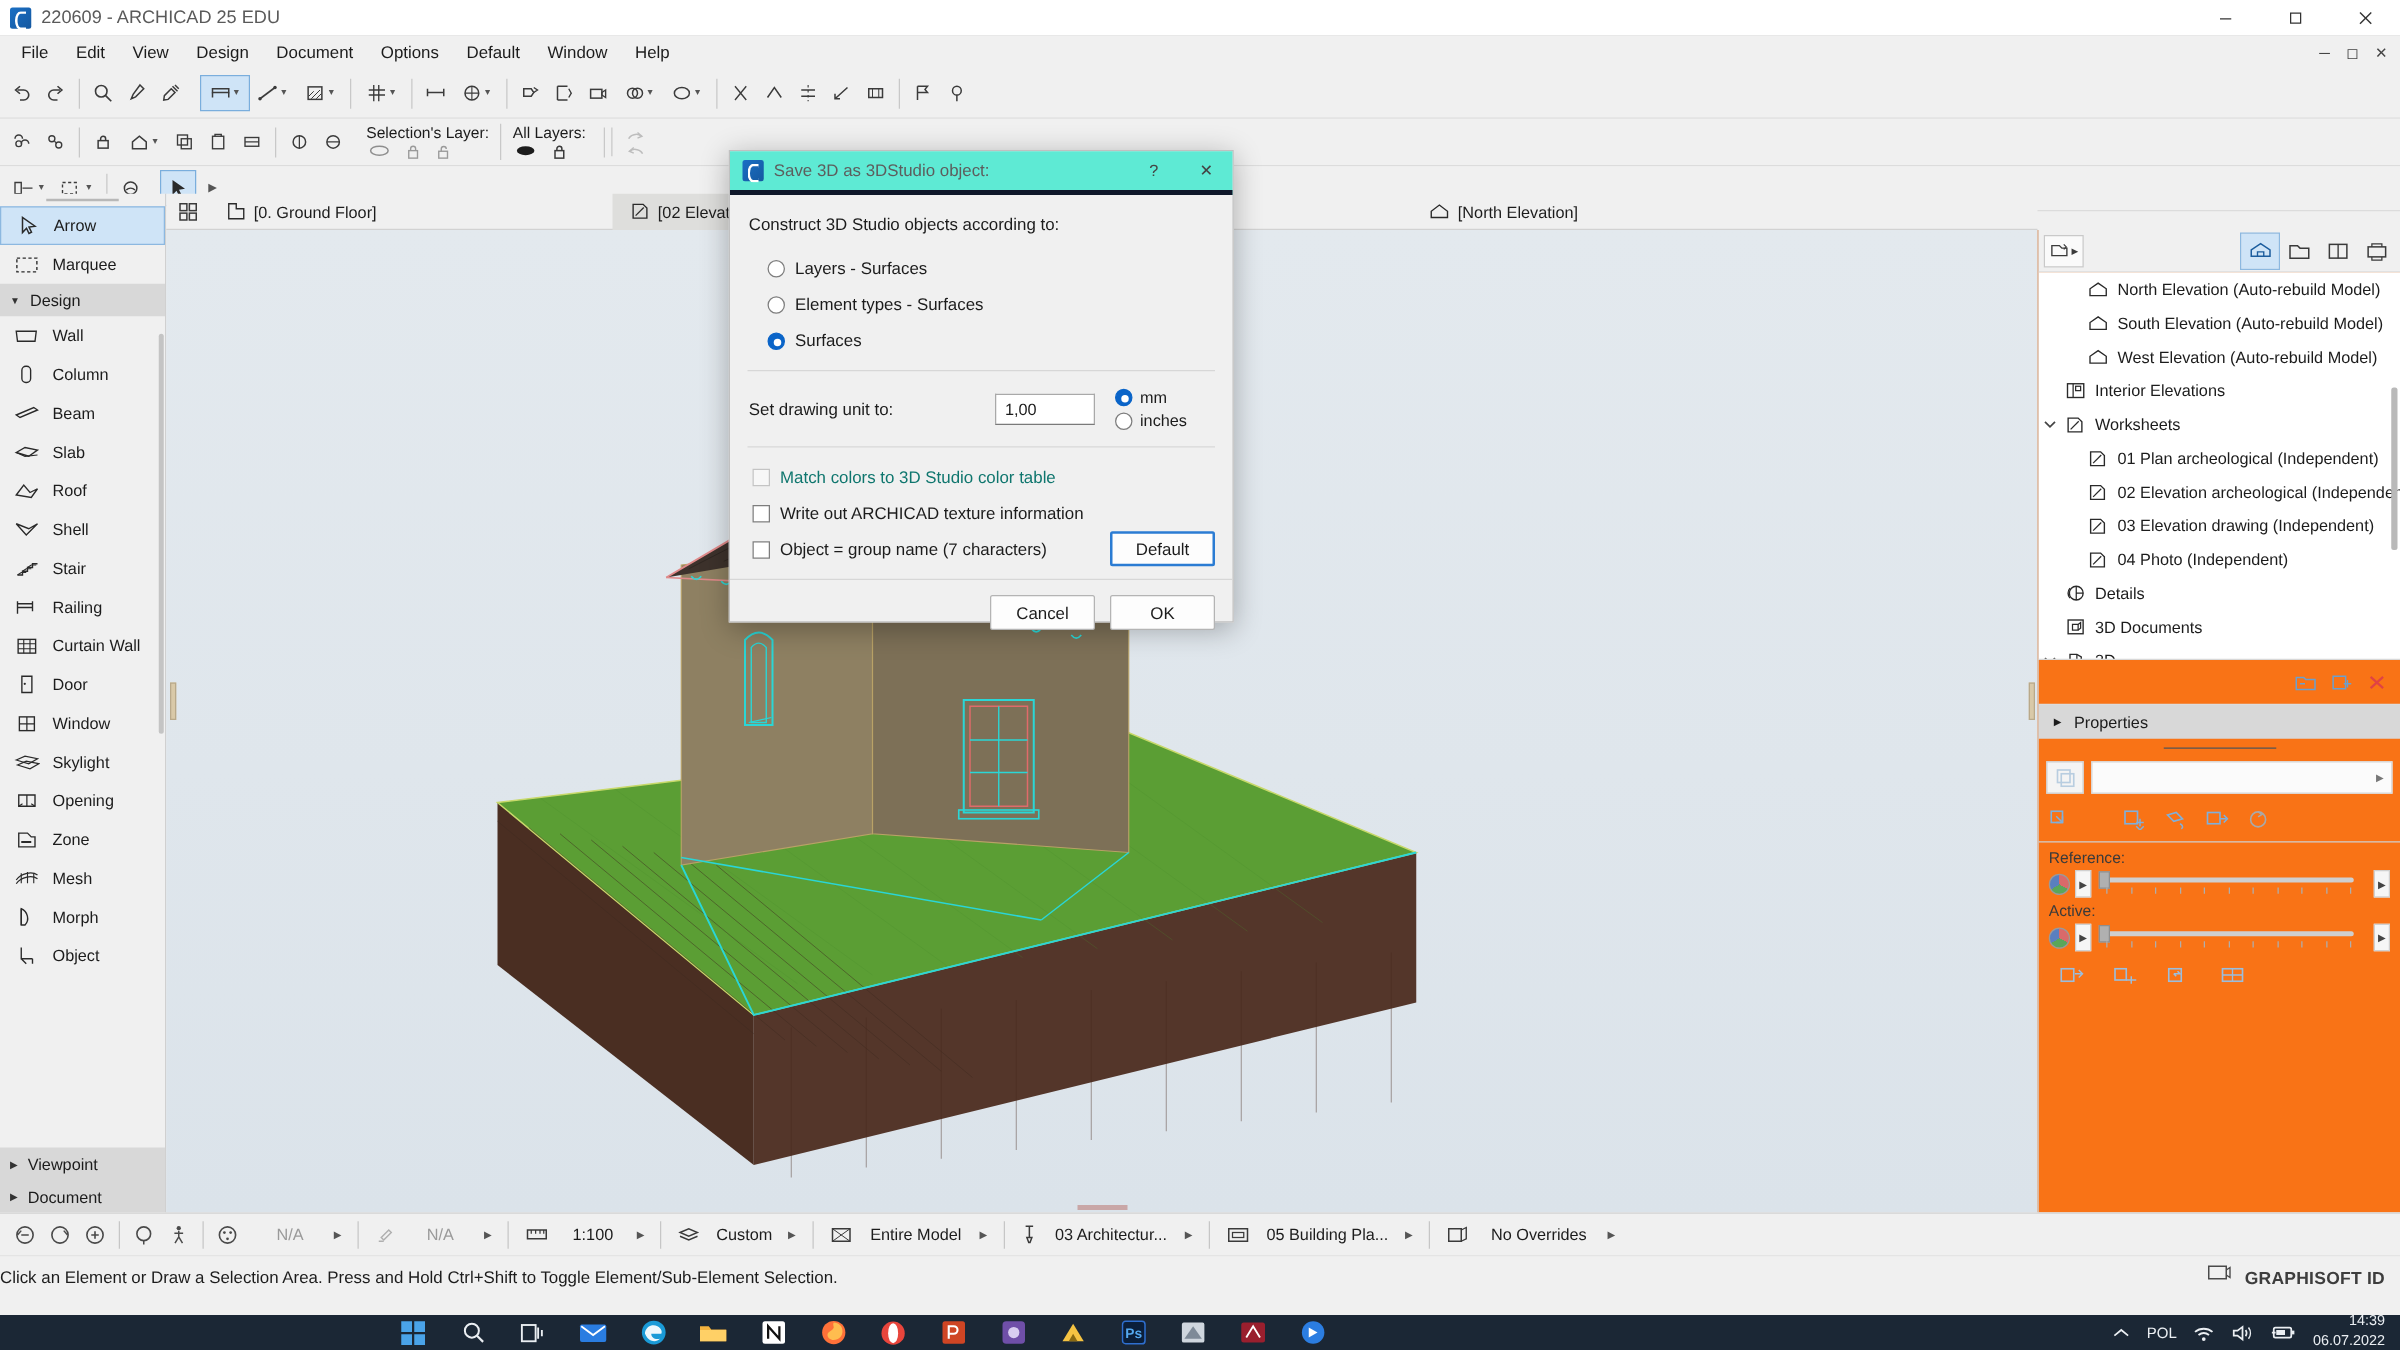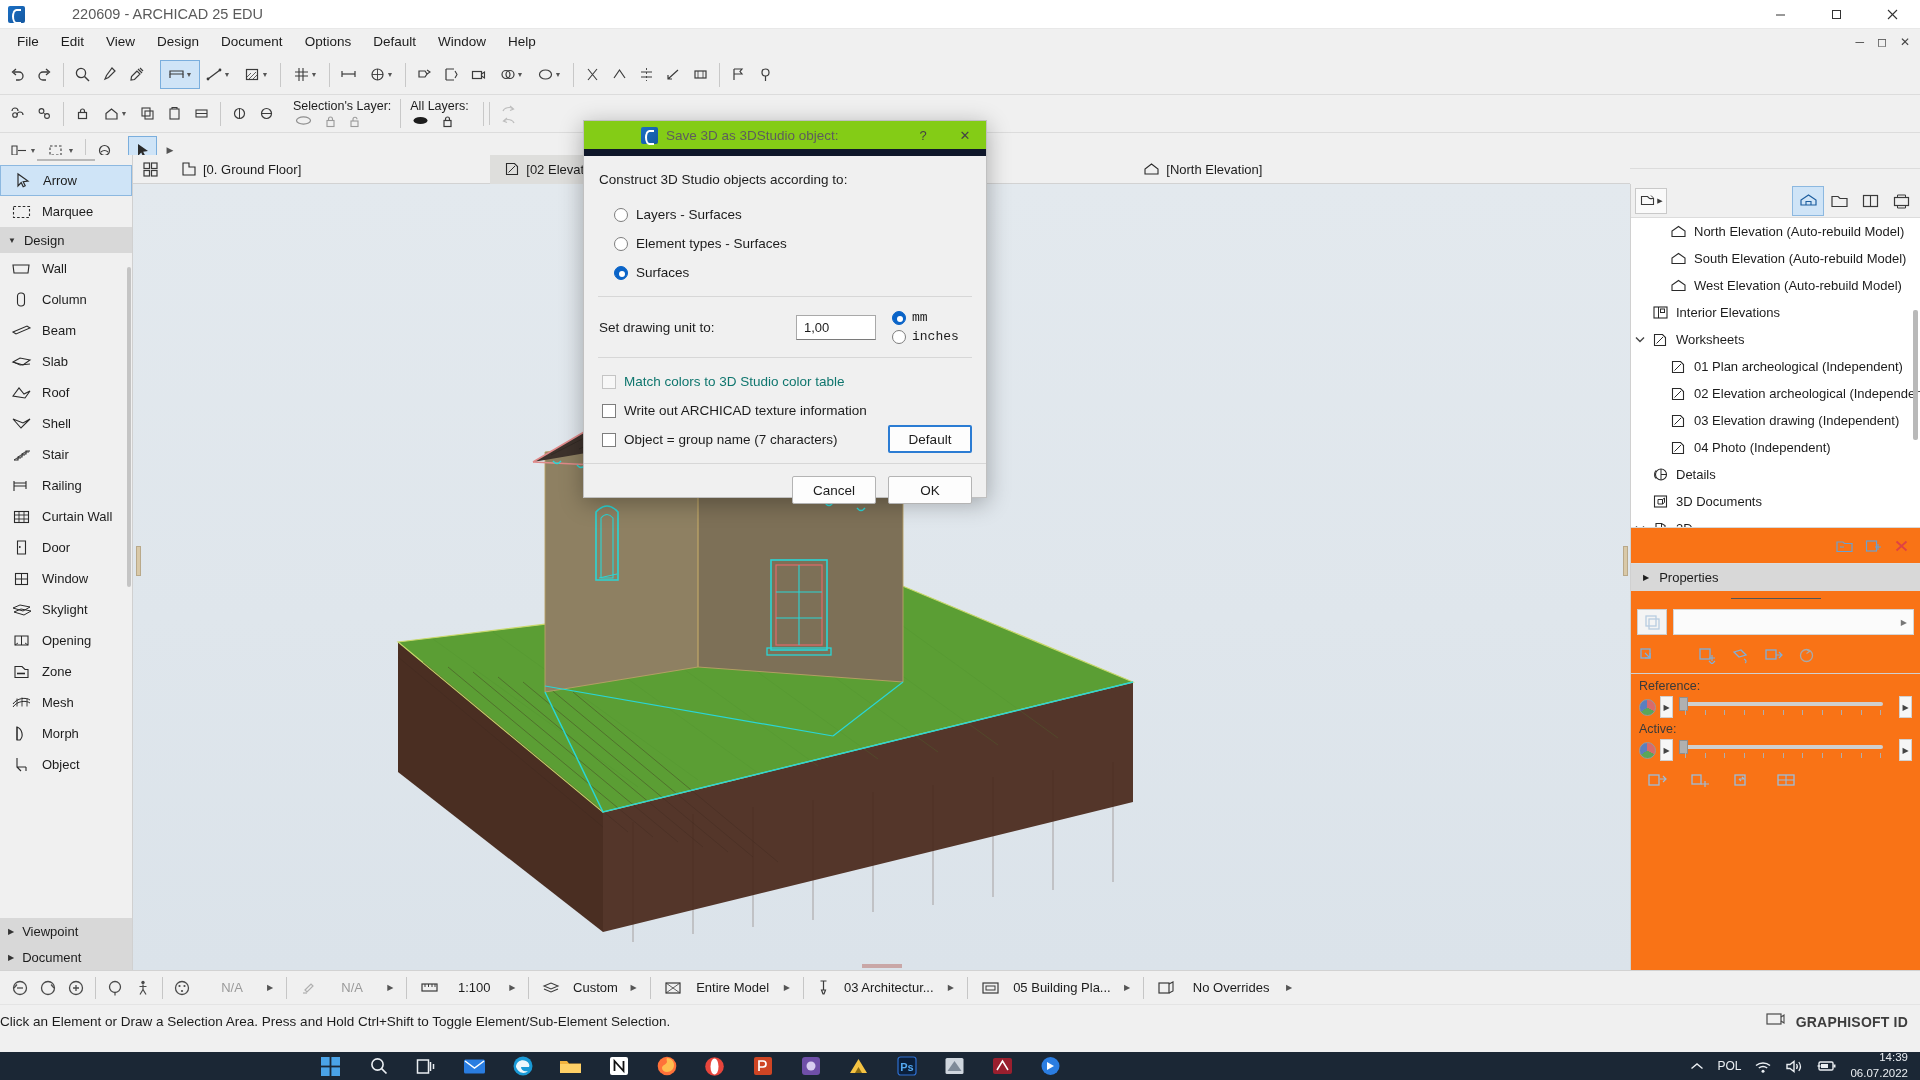--- a/index.html
+++ b/index.html
@@ -7,21 +7,20 @@
     width: 1920px; height: 1080px;
     font-family: "Liberation Sans", sans-serif;
     overflow: hidden; background: #f0f0f0;
   }
   #app { position: relative; width: 1920px; height: 1080px; }
 
   
   .titlebar {
     height: 29px; background: #ffffff; display: flex; align-items: center;
     border-bottom: 1px solid #e8e8e8;
-    gap: 39px;
   }
   .tb-icon {
     width: 17px; height: 17px; margin-left: 8px; margin-right: 8px;
     background: linear-gradient(135deg,#1a6fc4,#1558a0);
     border-radius: 2px; position: relative; flex: none;
   }
   .tb-icon::after {
     content: ""; position: absolute; left: 4px; top: 3px;
     width: 7px; height: 11px;
     border: 2px solid #fff; border-radius: 50% 0 0 50%;
@@ -286,23 +285,22 @@
   .tray .pol { font-size: 12px; color: #eaeef2; }
   .clock { color: #eaeef2; font-size: 11.5px; line-height: 1.35; text-align: right; }
 
   
   .dlg-shadow {
     position: absolute; left: 583px; top: 120px; width: 404px; height: 378px;
     box-shadow: 0 5px 22px rgba(0,0,0,.30); background: #f0f0f0;
     border: 1px solid #c0c0c0;
   }
   .dlg-title {
-    height: 35px; background: #84cc16; display: flex; align-items: center;
-    border-bottom: 7px solid #0f172a;
-    padding-left: 47px;
+    height: 35px; background: #5eead4; display: flex; align-items: center;
+    border-bottom: 4px solid #0f172a;
   }
   .dlg-title .ic {
     width: 17px; height: 17px; margin: 0 8px 0 10px; flex: none;
     background: linear-gradient(135deg,#1a6fc4,#1558a0); border-radius: 2px;
     position: relative;
   }
   .dlg-title .ic::after {
     content: ""; position: absolute; left: 4px; top: 3px; width: 7px; height: 11px;
     border: 2px solid #fff; border-right: none; border-radius: 50% 0 0 50%;
   }
@@ -331,21 +329,21 @@
   .unit-row { display: flex; align-items: center; height: 42px; }
   .unit-row .lb { font-size: 13.5px; color: #1c1c1c; padding-left: 1px; }
   .unit-input {
     margin-left: auto; width: 80px; height: 25px; background: #fff;
     border: 1px solid #a9a9a9; border-bottom-color: #7a7a7a;
     display: flex; align-items: center; padding-left: 7px;
     font-size: 13px; color: #1c1c1c;
   }
   .unit-radios { width: 96px; padding-left: 16px; }
   .unit-radios .r { display: flex; align-items: center; gap: 6px; height: 19px; }
-  .unit-radios .r .lb2 { font-size: 13px; color: #1c1c1c; font-family: Liberation Mono, monospace; }
+  .unit-radios .r .lb2 { font-size: 13px; color: #1c1c1c; }
   .chk-row { display: flex; align-items: center; gap: 8px; height: 29px; padding-left: 4px; }
   .chk {
     width: 14px; height: 14px; border: 1.4px solid #7d7d7d; background: #fff; flex: none;
   }
   .chk.dis { border-color: #c4c4c4; background: #f7f7f7; }
   .chk-row .lb { font-size: 13.5px; color: #1c1c1c; }
   .chk-row.dis .lb { color: #0f766e; }
   .dlg-default-wrap { display: flex; justify-content: flex-end; padding: 2px 0 10px 0; }
   .btn {
     height: 28px; min-width: 78px; padding: 0 16px; background: #fdfdfd;

